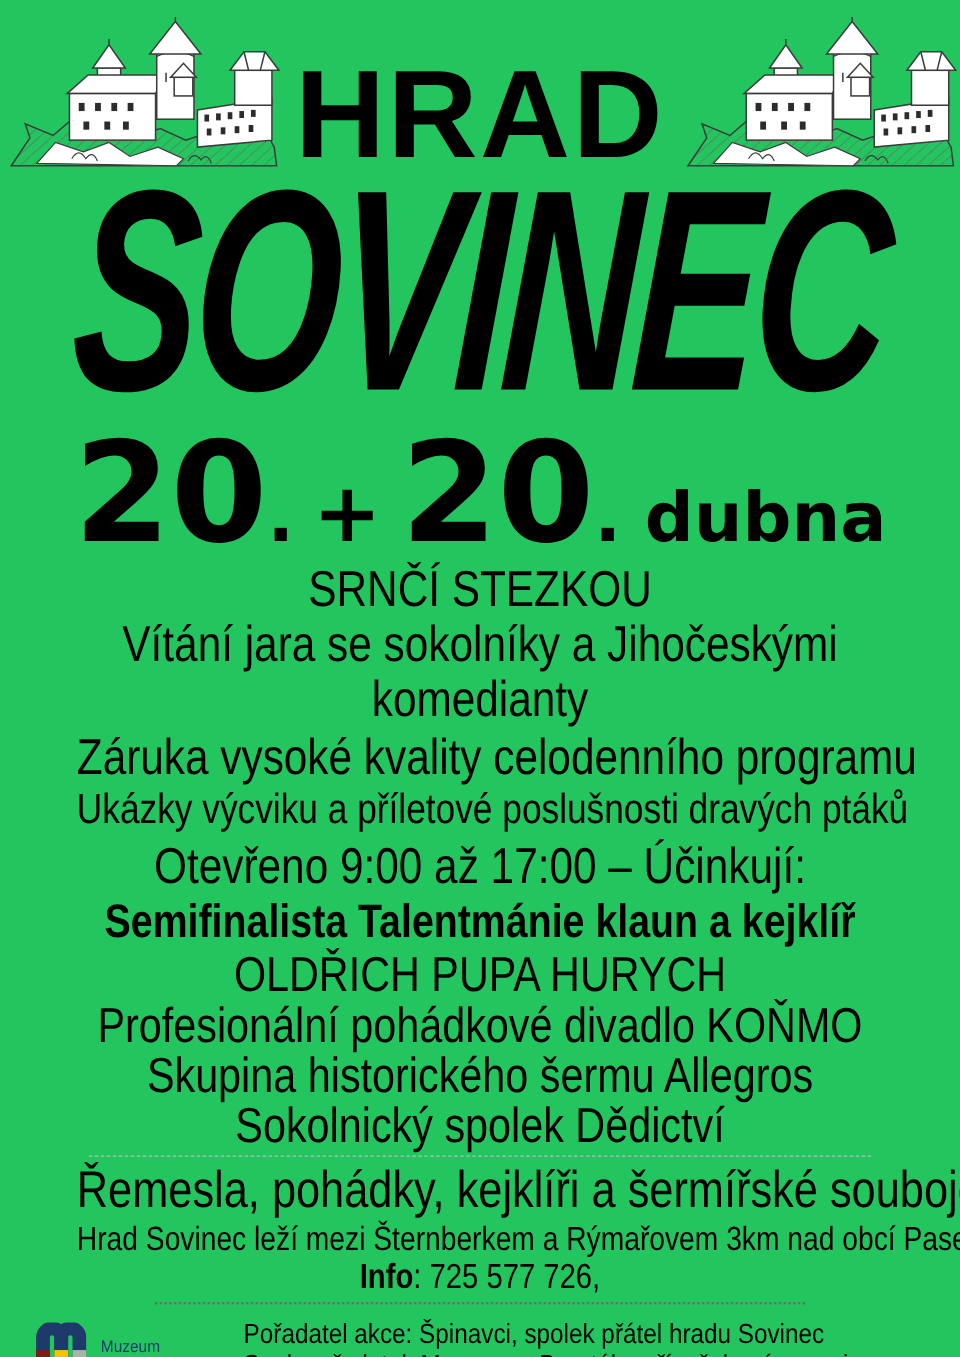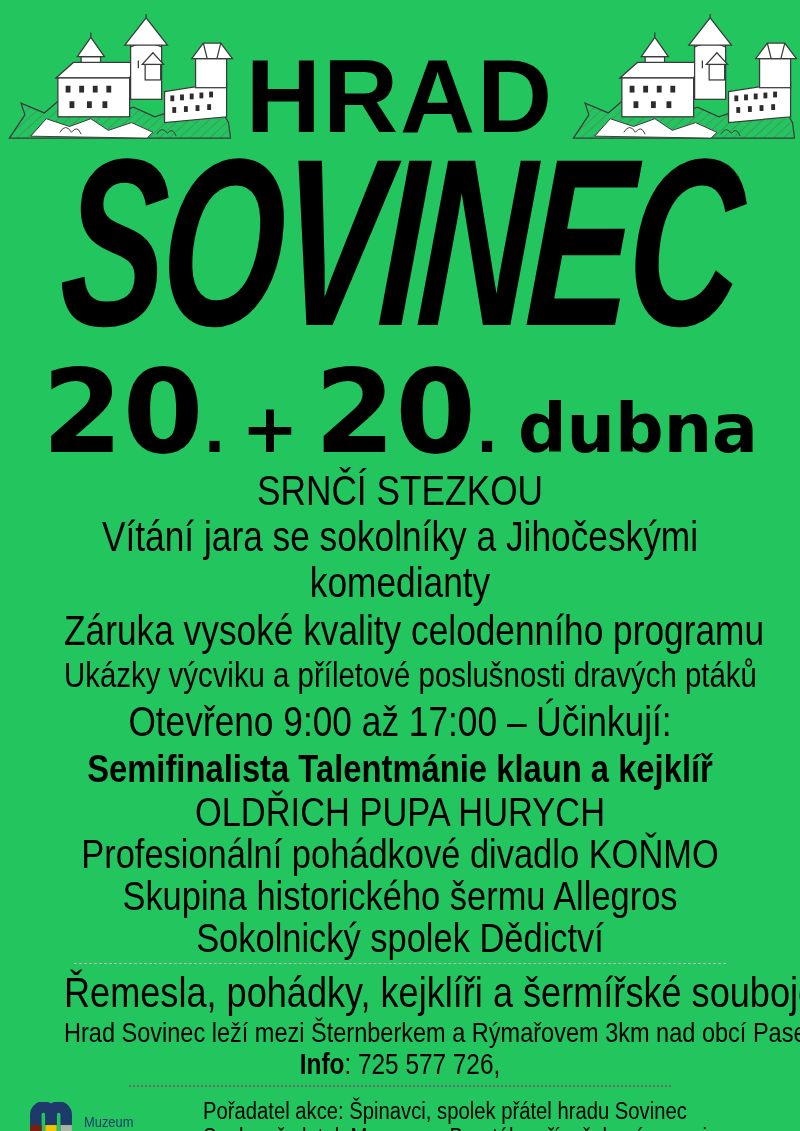--- a/index.html
+++ b/index.html
@@ -22,21 +22,21 @@
     font-style:italic; font-weight:bold; font-size:188px; line-height:1;
     letter-spacing:-6px; white-space:nowrap;
     transform:scale(0.84,1.27) skewX(-5deg);
   }
   
   .dates { text-align:center; line-height:1; padding-top:12px; height:106px;
            font-family:"DejaVu Sans", sans-serif; font-weight:bold; white-space:nowrap; }
   .d-num   { font-size:116px; }
   .d-dot   { font-size:58px; }
   .d-plus  { font-size:68px; margin:0 16px; }
-  .d-month { font-size:68px; margin-left:20px; }
+  .d-month { font-size:57px; margin-left:20px; }
   
   .line { text-align:center; white-space:nowrap; }
   .cond { transform:scaleX(0.84); }
   .sz42 { font-size:42px; line-height:46px; }
   .sz41 { font-size:41px; line-height:42px; }
   .sz35 { font-size:35px; line-height:41px; }
   .sz39b{ font-size:39px; line-height:44px; font-weight:bold; }
   .sz43 { font-size:43px; line-height:48px; }
   .sz28 { font-size:28px; line-height:30px; }
   .sz29 { font-size:29px; line-height:28px; }

